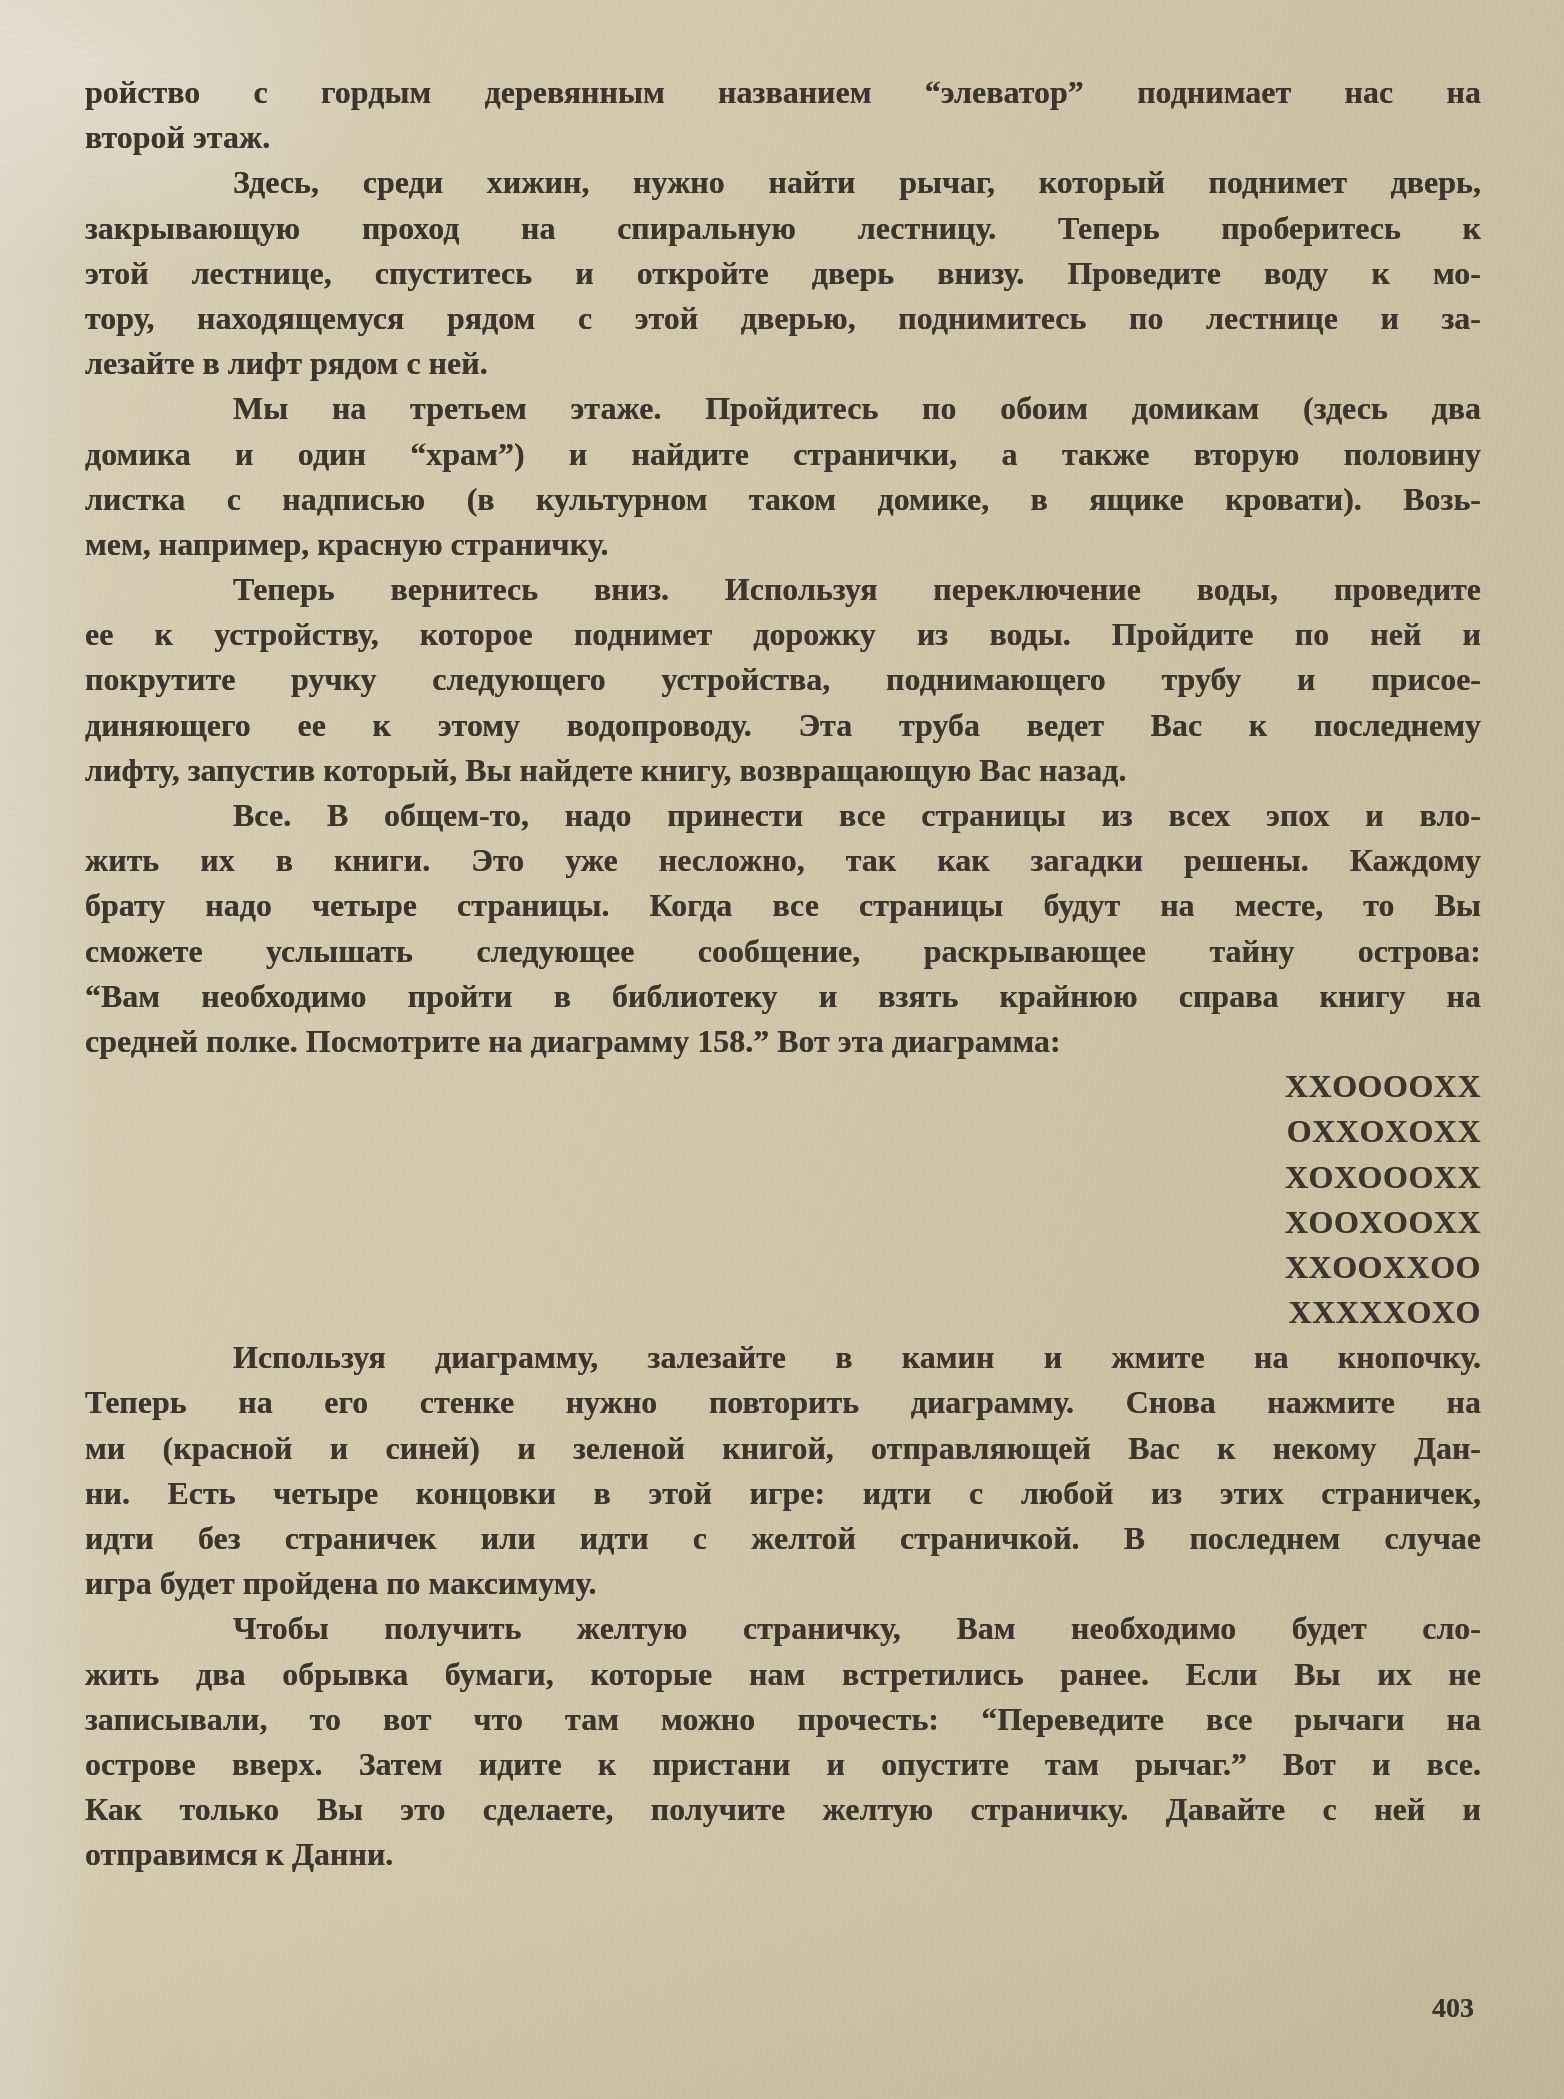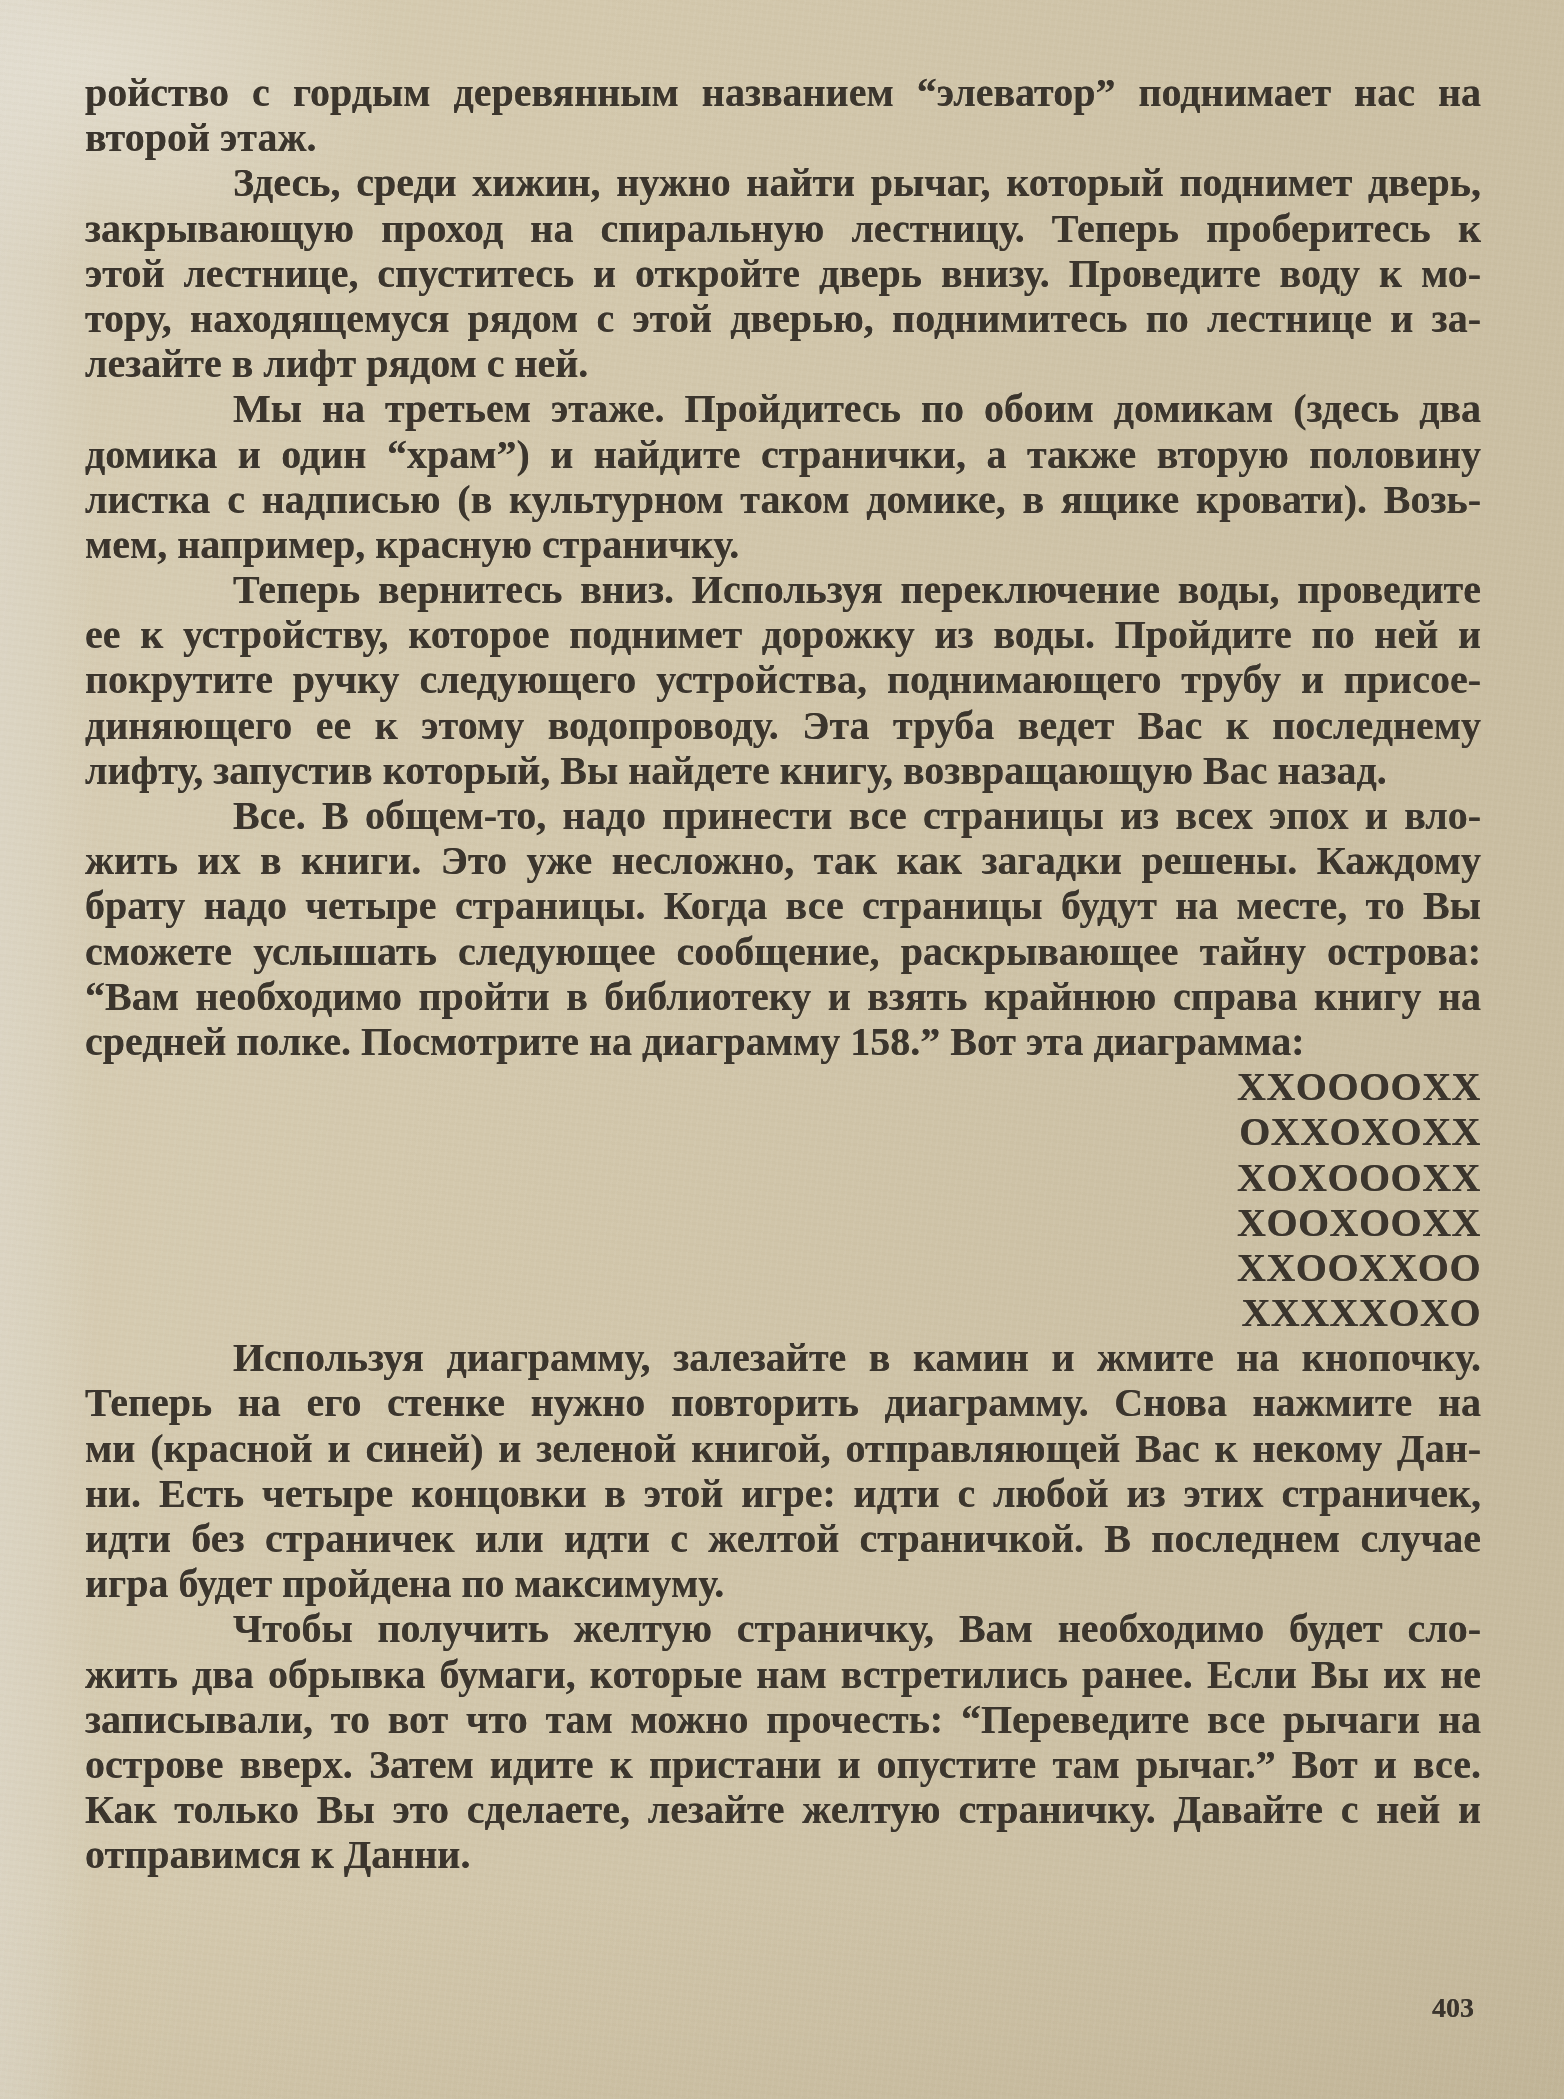--- a/index.html
+++ b/index.html
@@ -24,21 +24,21 @@
       linear-gradient(90deg, rgba(226,223,215,0.45) 0px, rgba(226,223,215,0.28) 45px, rgba(226,223,215,0) 95px),
       linear-gradient(100deg, rgba(255,255,255,0.10) 0%, rgba(255,255,255,0) 30%, rgba(110,92,55,0.09) 82%, rgba(110,92,55,0.14) 100%),
       linear-gradient(0deg, rgba(120,100,60,0.06) 0%, rgba(120,100,60,0) 10%);
   }
   .text-block {
     position: absolute;
     left: 85px;
     top: 70px;
     width: 1396px;
     color: #3b352d;
-    font-size: 40px;
+    font-size: 32px;
     font-weight: 700;
     line-height: 45.2px;
     text-shadow: 0 0 0.6px rgba(59,53,45,0.75);
   }
   .paragraph { margin: 0; }
   .line {
     text-align: justify;
     text-align-last: justify;
     height: 45.2px;
     white-space: normal;
@@ -112,18 +112,18 @@
         <div class="line">ми (красной и синей) и зеленой книгой, отправляющей Вас к некому Дан-</div>
         <div class="line">ни. Есть четыре концовки в этой игре: идти с любой из этих страничек,</div>
         <div class="line">идти без страничек или идти с желтой страничкой. В последнем случае</div>
         <div class="line last">игра будет пройдена по максимуму.</div>
       </div>
       <div class="paragraph">
         <div class="line indent">Чтобы получить желтую страничку, Вам необходимо будет сло-</div>
         <div class="line">жить два обрывка бумаги, которые нам встретились ранее. Если Вы их не</div>
         <div class="line">записывали, то вот что там можно прочесть: “Переведите все рычаги на</div>
         <div class="line">острове вверх. Затем идите к пристани и опустите там рычаг.” Вот и все.</div>
-        <div class="line">Как только Вы это сделаете, лезайте желтую страничку. Давайте с ней и</div>
+        <div class="line">Как только Вы это сделаете, получите желтую страничку. Давайте с ней и</div>
         <div class="line last">отправимся к Данни.</div>
       </div>
     </div>
   <div class="page-number">403</div>
 </div>
 
 </body></html>

